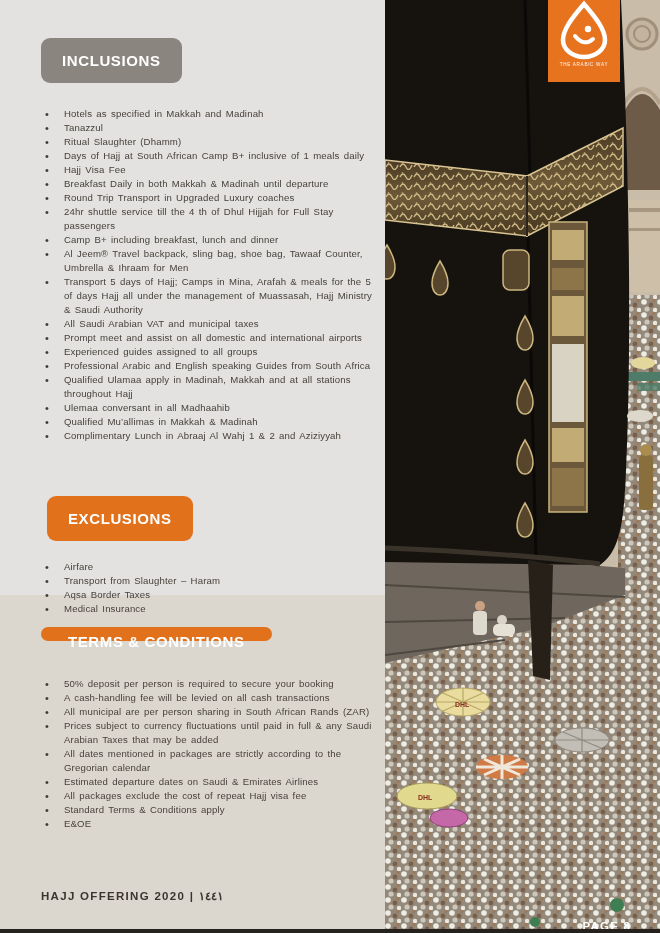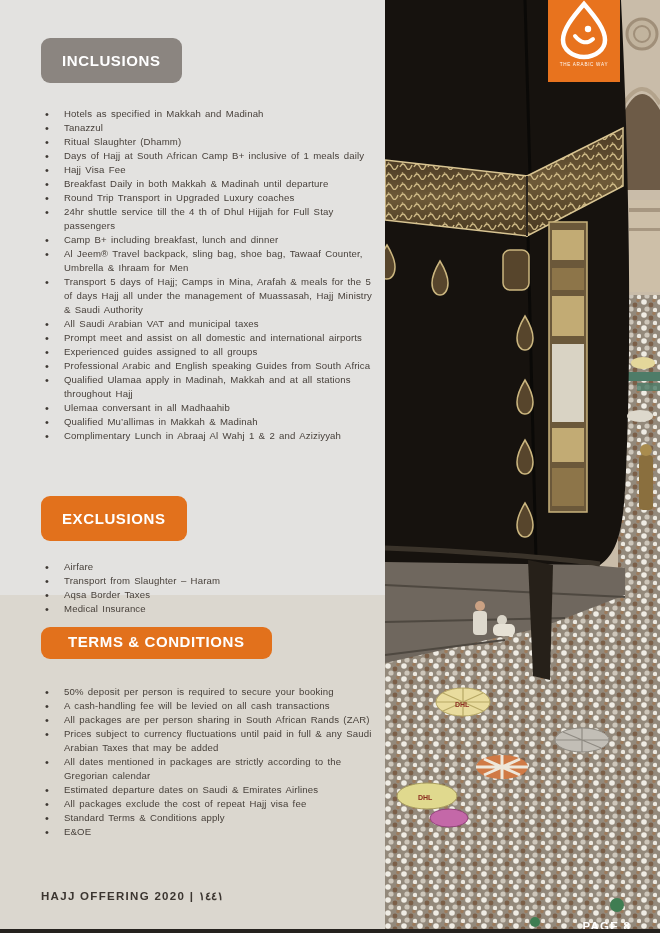--- a/index.html
+++ b/index.html
@@ -4,28 +4,28 @@
 <style>
   html,body{margin:0;padding:0;}
   .page{position:relative;width:660px;height:933px;overflow:hidden;
         background:#e3e2e0;font-family:"Liberation Sans",sans-serif;}
 
   
   .top-content{position:absolute;left:41px;top:38px;width:336px;z-index:2;}
   .badge{display:inline-block;border-radius:9px;padding:8px 21px;height:29px;
          line-height:29px;color:#fff;font-weight:bold;font-size:15px;
          letter-spacing:.6px;}
-  .badge.terms{padding:0 27px;height:32px;line-height:30px;}
+  .badge.terms{padding:0 27px;height:14px;line-height:30px;}
   .list{margin:0;padding:0;list-style:none;font-size:9.6px;line-height:14px;
         color:#48413b;letter-spacing:.15px;word-spacing:1.4px;}
   .list li{position:relative;padding-left:23px;}
   .list li::before{content:"•";position:absolute;left:4px;top:0;
                    font-size:11px;color:#3e3833;}
   .inclusions-list{margin-top:24px;}
-  .exclusions-badge{margin-top:53px;}
+  .exclusions-badge{margin-top:53px;margin-left:6px;}
   .exclusions-list{margin-top:19px;}
 
   
   .terms-strip{position:absolute;left:0;top:595px;width:660px;height:338px;
                background:#dbd7cf;z-index:1;}
   .terms-content{position:absolute;left:41px;top:32px;width:348px;}
   .terms-list{margin-top:26px;}
 
   
   .photo{position:absolute;left:385px;top:0;width:275px;height:933px;z-index:3;}
@@ -49,21 +49,21 @@
 <body>
 
 <div class="page">
 
   <div class="terms-strip">
     <div class="terms-content">
       <span class="badge terms" style="background: rgb(226, 113, 28);">TERMS &amp; CONDITIONS</span>
       <ul class="list terms-list">
           <li>50% deposit per person is required to secure your booking</li>
           <li>A cash-handling fee will be levied on all cash transactions</li>
-          <li>All packages are per person sharing in South African Rands (ZAR)</li>
+          <li>All municipal are per person sharing in South African Rands (ZAR)</li>
           <li>Prices subject to currency fluctuations until paid in full &amp; any Saudi Arabian Taxes that may be added</li>
           <li>All dates mentioned in packages are strictly according to the Gregorian calendar</li>
           <li>Estimated departure dates on Saudi &amp; Emirates Airlines</li>
           <li>All packages exclude the cost of repeat Hajj visa fee</li>
           <li>Standard Terms &amp; Conditions apply</li>
           <li>E&amp;OE</li>
         </ul>
     </div>
   </div>
 

